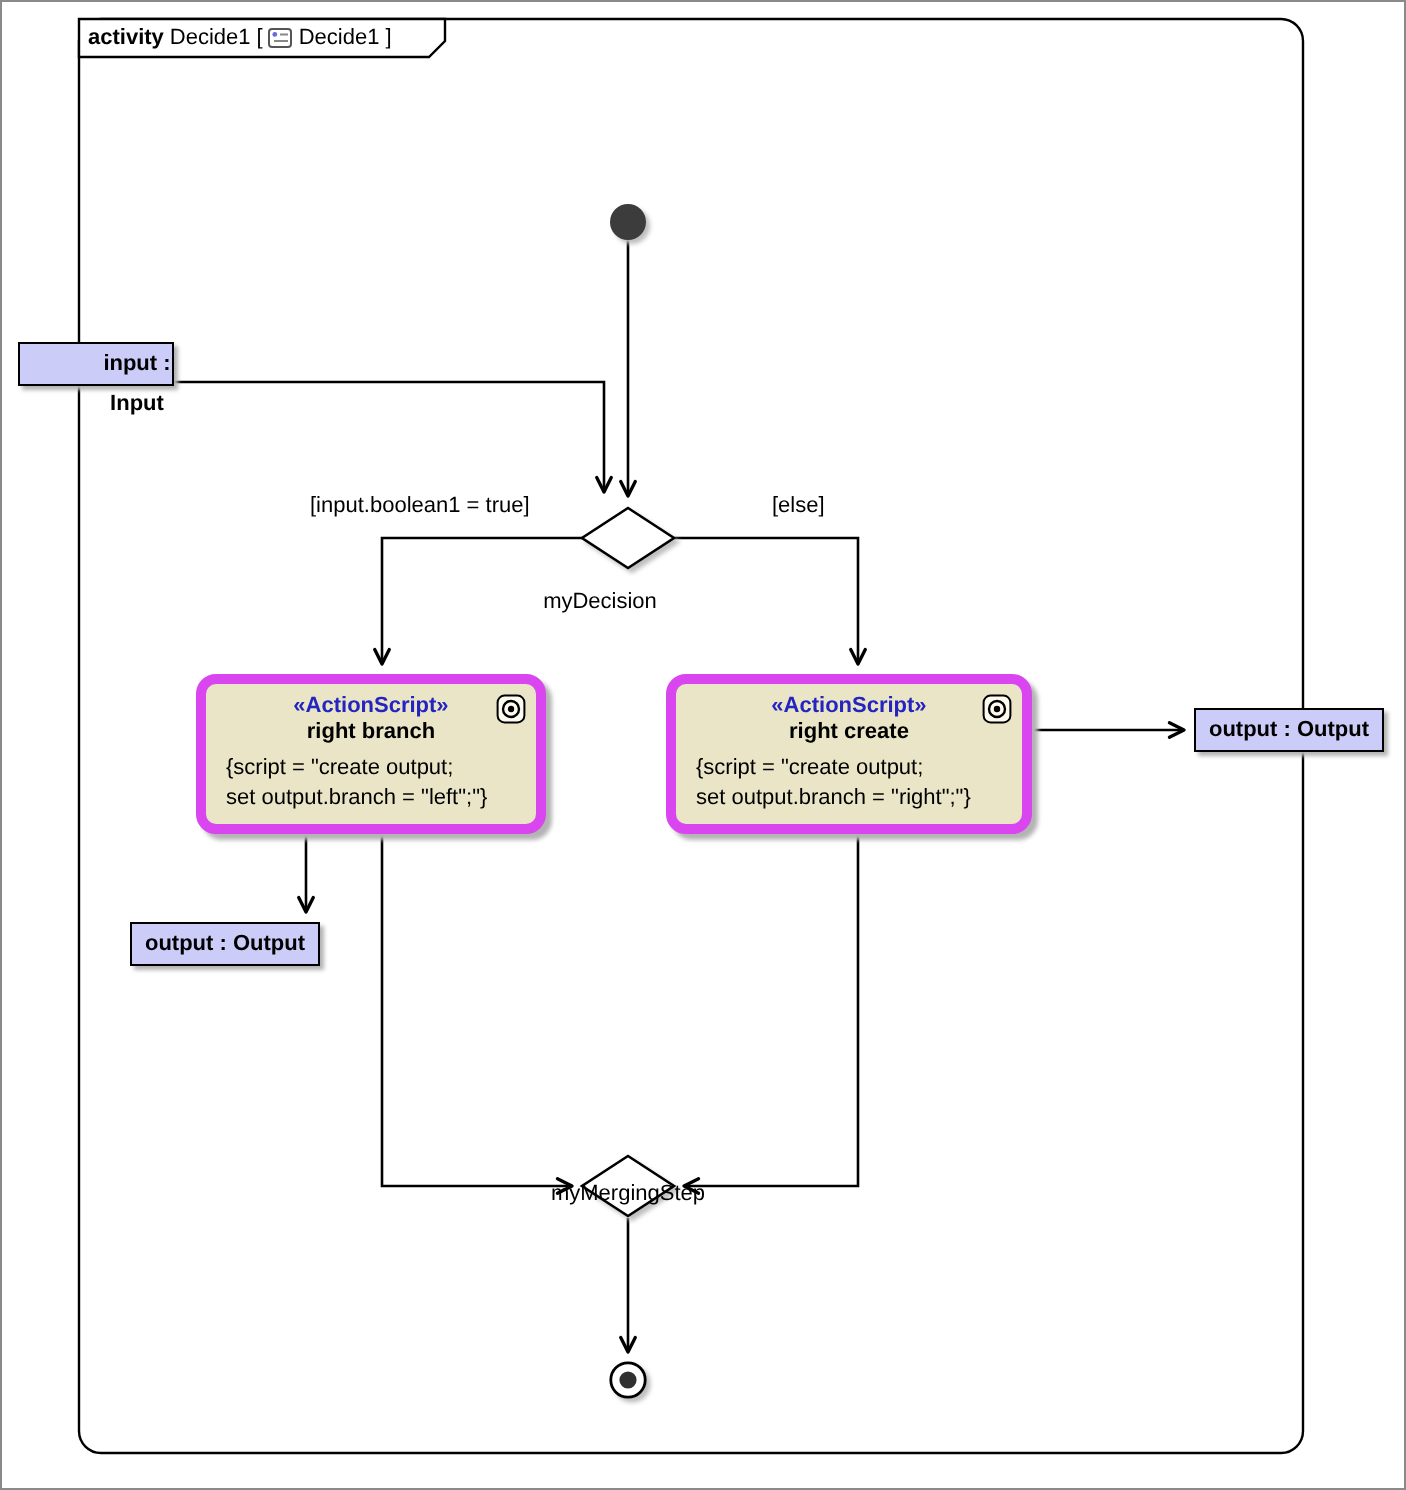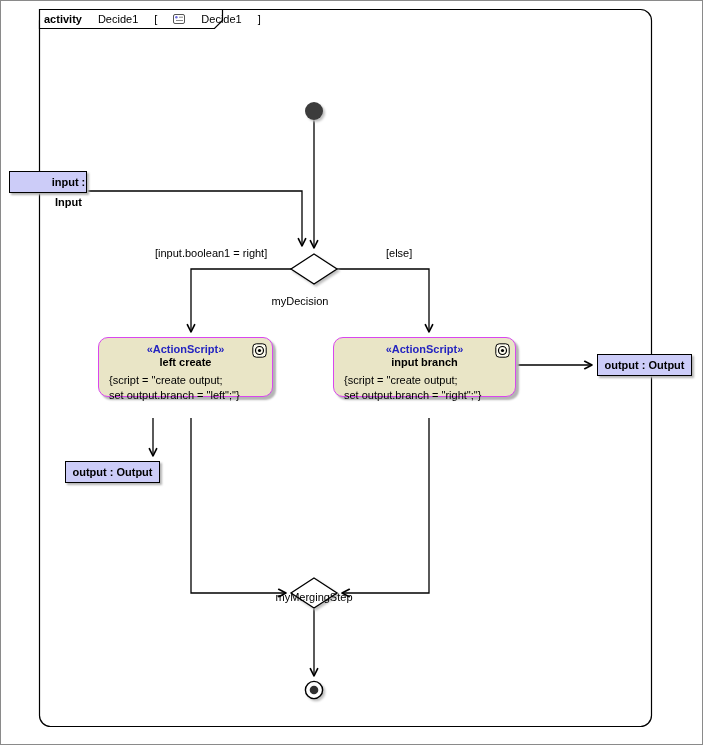--- a/index.html
+++ b/index.html
@@ -10,29 +10,29 @@
   .edge { fill:none; stroke:#000; stroke-width:1.3; }
   .shadowed { filter:drop-shadow(2px 2px 1px #bfbfbf); }
 
   .label { position:absolute; font-size:11px; color:#000; white-space:nowrap; }
   .center { text-align:center; }
 
   .pin { position:absolute; height:22px; background:#ccccf8; border:1px solid #000;
          box-shadow:2px 2px 2px #b4b4b4; font-size:11px; font-weight:bold;
          color:#000; text-align:center; line-height:20px; }
 
-  .action { position:absolute; height:60px; background:#e9e5c6; border:1px solid #d946ef;
+  .action { position:absolute; height:80px; background:#e9e5c6; border:5px solid #d946ef;
             border-radius:10px; box-shadow:3px 3px 2px #b4b4b4; font-size:11px; color:#000; }
   .stereo { color:#2424c0; font-weight:bold; text-align:center; margin-top:5px; }
   .act-name { font-weight:bold; text-align:center; margin-top:1px; margin-bottom:5px; }
   .script-line { margin-left:10px; margin-right:8px; line-height:15px; text-align:left; }
   .action .badge { position:absolute; top:5px; right:5px; width:15px; height:15px; }
 
   .frame-header { position:absolute; left:43px; top:10px; height:16px; display:flex;
-                  align-items:center; gap:16px; font-size:11px; white-space:nowrap;text-align:right; }
+                  align-items:center; gap:3px; font-size:11px; white-space:nowrap;text-align:right; }
   .kw { font-weight:bold; }
   .hdr-icon { display:inline-flex; }
 </style>
 </head>
 <body>
 
 <div id="canvas">
 
   <svg id="wires" width="703" height="745" viewBox="0 0 703 745">
     <defs>
@@ -75,46 +75,46 @@
       </svg>
     </span>
     <span>Decide1</span>
     <span>]</span>
   </div>
 
   <div class="pin" style="left:8px; top:170px; width:78px;padding-left:41px;">input : Input</div>
   <div class="pin" style="left:64px; top:460px; width:95px;">output : Output</div>
   <div class="pin" style="left:596px; top:353px; width:95px;">output : Output</div>
 
-  <div class="label" style="left:154px; top:246px;">[input.boolean1 = right]</div>
+  <div class="label" style="left:154px; top:246px;">[input.boolean1 = true]</div>
   <div class="label" style="left:369px; top:246px;padding-left:16px;">[else]</div>
   <div class="label center" style="left:257px; top:294px; width:84px;">myDecision</div>
   <div class="label center" style="left:264px; top:590px; width:98px;">myMergingStep</div>
 
   <div class="action" style="left:97px; top:336px; width:175px;">
     <span class="badge">
       <svg width="15" height="15" viewBox="0 0 15 15">
         <rect x="0.8" y="0.8" width="13.4" height="13.4" rx="3.5" fill="#fdfbee" stroke="#000"></rect>
         <circle cx="7.5" cy="7.5" r="4" fill="none" stroke="#000" stroke-width="1.2"></circle>
         <circle cx="7.5" cy="7.5" r="1.6" fill="#000"></circle>
       </svg>
     </span>
     <div class="stereo">«ActionScript»</div>
-    <div class="act-name">left create</div>
+    <div class="act-name">right branch</div>
     <div class="script-line">{script = "create output;</div>
     <div class="script-line">set output.branch = "left";"}</div>
   </div>
 
   <div class="action" style="left:332px; top:336px; width:183px;">
     <span class="badge">
       <svg width="15" height="15" viewBox="0 0 15 15">
         <rect x="0.8" y="0.8" width="13.4" height="13.4" rx="3.5" fill="#fdfbee" stroke="#000"></rect>
         <circle cx="7.5" cy="7.5" r="4" fill="none" stroke="#000" stroke-width="1.2"></circle>
         <circle cx="7.5" cy="7.5" r="1.6" fill="#000"></circle>
       </svg>
     </span>
     <div class="stereo">«ActionScript»</div>
-    <div class="act-name">input branch</div>
+    <div class="act-name">right create</div>
     <div class="script-line">{script = "create output;</div>
     <div class="script-line">set output.branch = "right";"}</div>
   </div>
 
 </div>
 
 </body></html>

